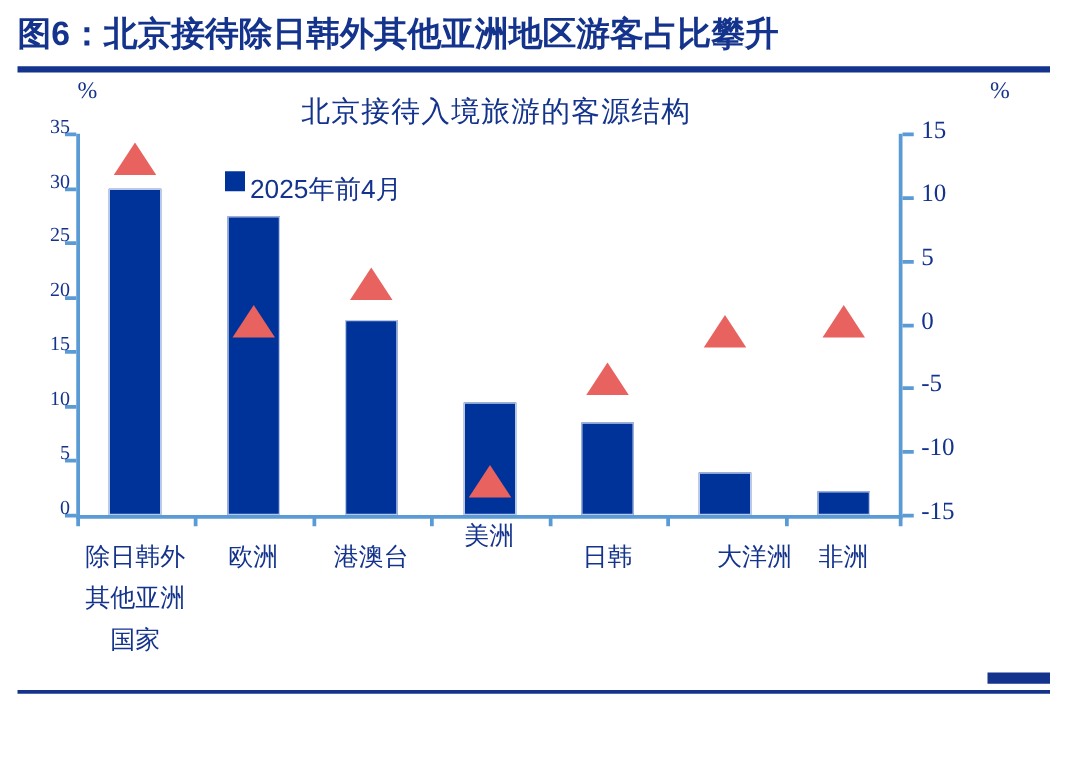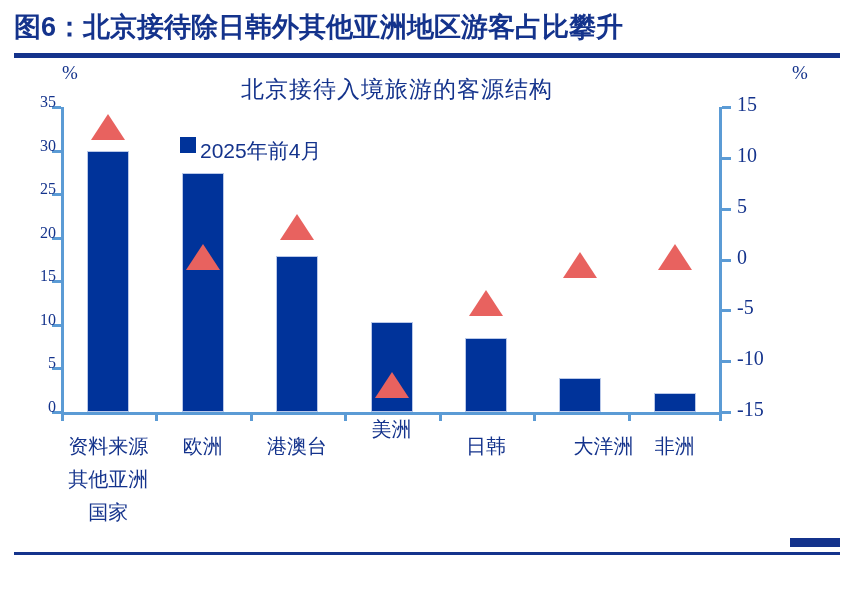--- a/index.html
+++ b/index.html
@@ -263,21 +263,21 @@
       <div id="markers">
           <div class="marker" title="除日韩外其他亚洲国家: 13" style="left: 30.2143px; top: 7.33333px; border-bottom-color: rgb(232, 98, 95);"></div>
           <div class="marker" title="欧洲: 0.2" style="left: 124.643px; top: 137.467px; border-bottom-color: rgb(232, 98, 95);"></div>
           <div class="marker" title="港澳台: 3.2" style="left: 219.071px; top: 106.967px; border-bottom-color: rgb(232, 98, 95);"></div>
           <div class="marker" title="美洲: -12.3" style="left: 313.5px; top: 264.55px; border-bottom-color: rgb(232, 98, 95);"></div>
           <div class="marker" title="日韩: -4.3" style="left: 407.929px; top: 183.217px; border-bottom-color: rgb(232, 98, 95);"></div>
           <div class="marker" title="大洋洲: -0.5" style="left: 502.357px; top: 144.583px; border-bottom-color: rgb(232, 98, 95);"></div>
           <div class="marker" title="非洲: 0.2" style="left: 596.786px; top: 137.467px; border-bottom-color: rgb(232, 98, 95);"></div>
         </div>
       <div id="cat-labels">
-          <div class="cat-label" style="left: -6px; width: 106.429px; top: 323px;">资料来源
+          <div class="cat-label" style="left: -6px; width: 106.429px; top: 323px;">除日韩外
 其他亚洲
 国家</div>
           <div class="cat-label" style="left: 88.4286px; width: 106.429px; top: 323px;">欧洲</div>
           <div class="cat-label" style="left: 182.857px; width: 106.429px; top: 323px; text-align: center;">港澳台</div>
           <div class="cat-label" style="left: 277.286px; width: 106.429px; top: 306px;">美洲</div>
           <div class="cat-label" style="left: 371.714px; width: 106.429px; top: 323px;">日韩</div>
           <div class="cat-label" style="left: 466.143px; width: 106.429px; top: 323px; text-align: right;">大洋洲</div>
           <div class="cat-label" style="left: 560.571px; width: 106.429px; top: 323px;">非洲</div>
         </div>
     </div>

